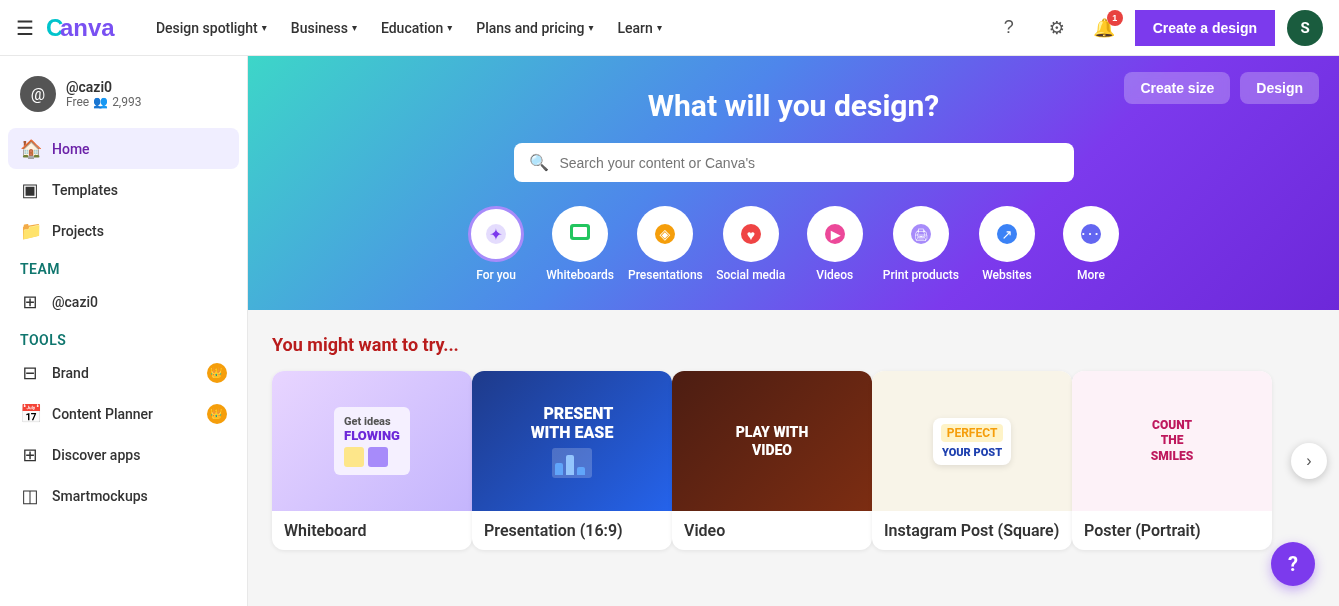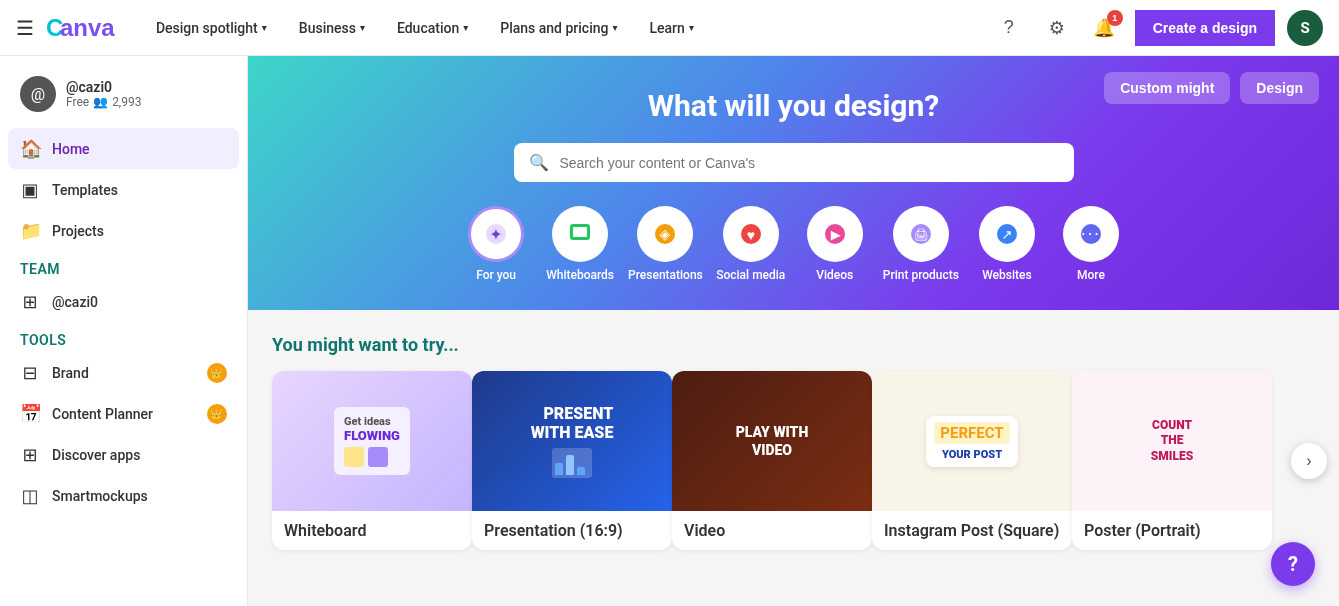--- a/index.html
+++ b/index.html
@@ -7,21 +7,21 @@
 
     
     .topnav {
       display: flex; align-items: center; height: 56px;
       background: #fff; padding: 0 16px; border-bottom: 1px solid #e8e8e8;
       position: fixed; top: 0; left: 0; right: 0; z-index: 100;
     }
     .topnav-menu-icon { font-size: 20px; margin-right: 12px; cursor: pointer; color: #333; }
     .topnav-logo { display: flex; align-items: center; margin-right: 20px; }
     .topnav-logo svg { height: 28px; }
-    .topnav-nav { display: flex; align-items: center; gap: 12px; flex: 1; }
+    .topnav-nav { display: flex; align-items: center; gap: 4px; flex: 1; }
     .topnav-nav-item {
       display: flex; align-items: center; gap: 4px;
       padding: 6px 10px; border-radius: 6px; cursor: pointer;
       font-size: 14px; color: #333; font-weight: 500; white-space: nowrap;
     }
     .topnav-nav-chevron { font-size: 10px; }
     .topnav-right { display: flex; align-items: center; gap: 12px; }
     .topnav-icon-btn { width: 36px; height: 36px; border-radius: 50%; display: flex; align-items: center; justify-content: center; cursor: pointer; font-size: 18px; color: #555; background: transparent; border: none; position: relative; }
     .notif-badge {
       position: absolute; top: 0; right: 0; width: 16px; height: 16px;
@@ -101,21 +101,21 @@
     .hero-cat-circle {
       width: 56px; height: 56px; border-radius: 50%; background: #fff;
       display: flex; align-items: center; justify-content: center;
       font-size: 22px; border: 3px solid transparent;
     }
     .hero-cat.active .hero-cat-circle { border-color: #a78bfa; }
     .hero-cat-label { color: #fff; font-size: 12px; font-weight: 500; text-align: center; }
 
     
     .content { padding: 24px 24px; }
-    .section-title { font-size: 18px; font-weight: 700; color: #0f766e; margin-bottom: 16px; }
+    .section-title { font-size: 18px; font-weight: 700; color: #b91c1c; margin-bottom: 16px; }
     .cards-row { display: flex; align-items: stretch; position: relative; }
     .card {
       flex: 0 0 200px; background: #fff; border-radius: 12px; overflow: hidden;
       cursor: pointer; box-shadow: 0 1px 4px rgba(0,0,0,0.08);
     }
     .card-thumb {
       width: 100%; height: 140px; object-fit: cover;
       display: flex; align-items: center; justify-content: center;
       font-size: 13px; font-weight: 600; color: #fff;
     }
@@ -245,21 +245,21 @@
     <div class="sidebar-nav-item">
       <span class="sidebar-nav-icon">◫</span>
       <span>Smartmockups</span>
     </div>
   </aside>
 
   <main class="main">
 
     <section class="hero">
       <div class="hero-top-right">
-        <button class="hero-btn">Custom might</button>
+        <button class="hero-btn">Create size</button>
         <button class="hero-btn">Design</button>
       </div>
       <h1 class="hero-title">What will you design?</h1>
       <div class="hero-search">
         <span class="hero-search-icon">🔍</span>
         <input type="text" placeholder="Search your content or Canva's" style="">
       </div>
       <div class="hero-categories">
         <div class="hero-cat active">
           <div class="hero-cat-circle">
@@ -378,21 +378,21 @@
               <div style="font-size:14px;font-weight:900;color:#fff;text-align:center;line-height:1.3;">PLAY WITH<br>VIDEO</div>
             </div>
           </div>
           <div class="card-label">Video</div>
         </div>
 
         <div class="card">
           <div class="card-thumb" style="background:#f8f4e8;">
             <div class="thumb-content">
               <div style="background:#fff;border-radius:8px;padding:6px 8px;box-shadow:0 2px 6px rgba(0,0,0,0.1);text-align:center;">
-                <div style="font-size:15px;font-weight:700;color:#f59e0b;background:#fef3c7;border-radius:4px;padding:2px 6px;margin-bottom:4px;">PERFECT</div>
+                <div style="font-size:12px;font-weight:700;color:#f59e0b;background:#fef3c7;border-radius:4px;padding:2px 6px;margin-bottom:4px;">PERFECT</div>
                 <div style="font-size:11px;font-weight:900;color:#1e40af;">YOUR POST</div>
               </div>
             </div>
           </div>
           <div class="card-label">Instagram Post (Square)</div>
         </div>
 
         <div class="card">
           <div class="card-thumb" style="background:#fdf2f8;">
             <div class="thumb-content">

